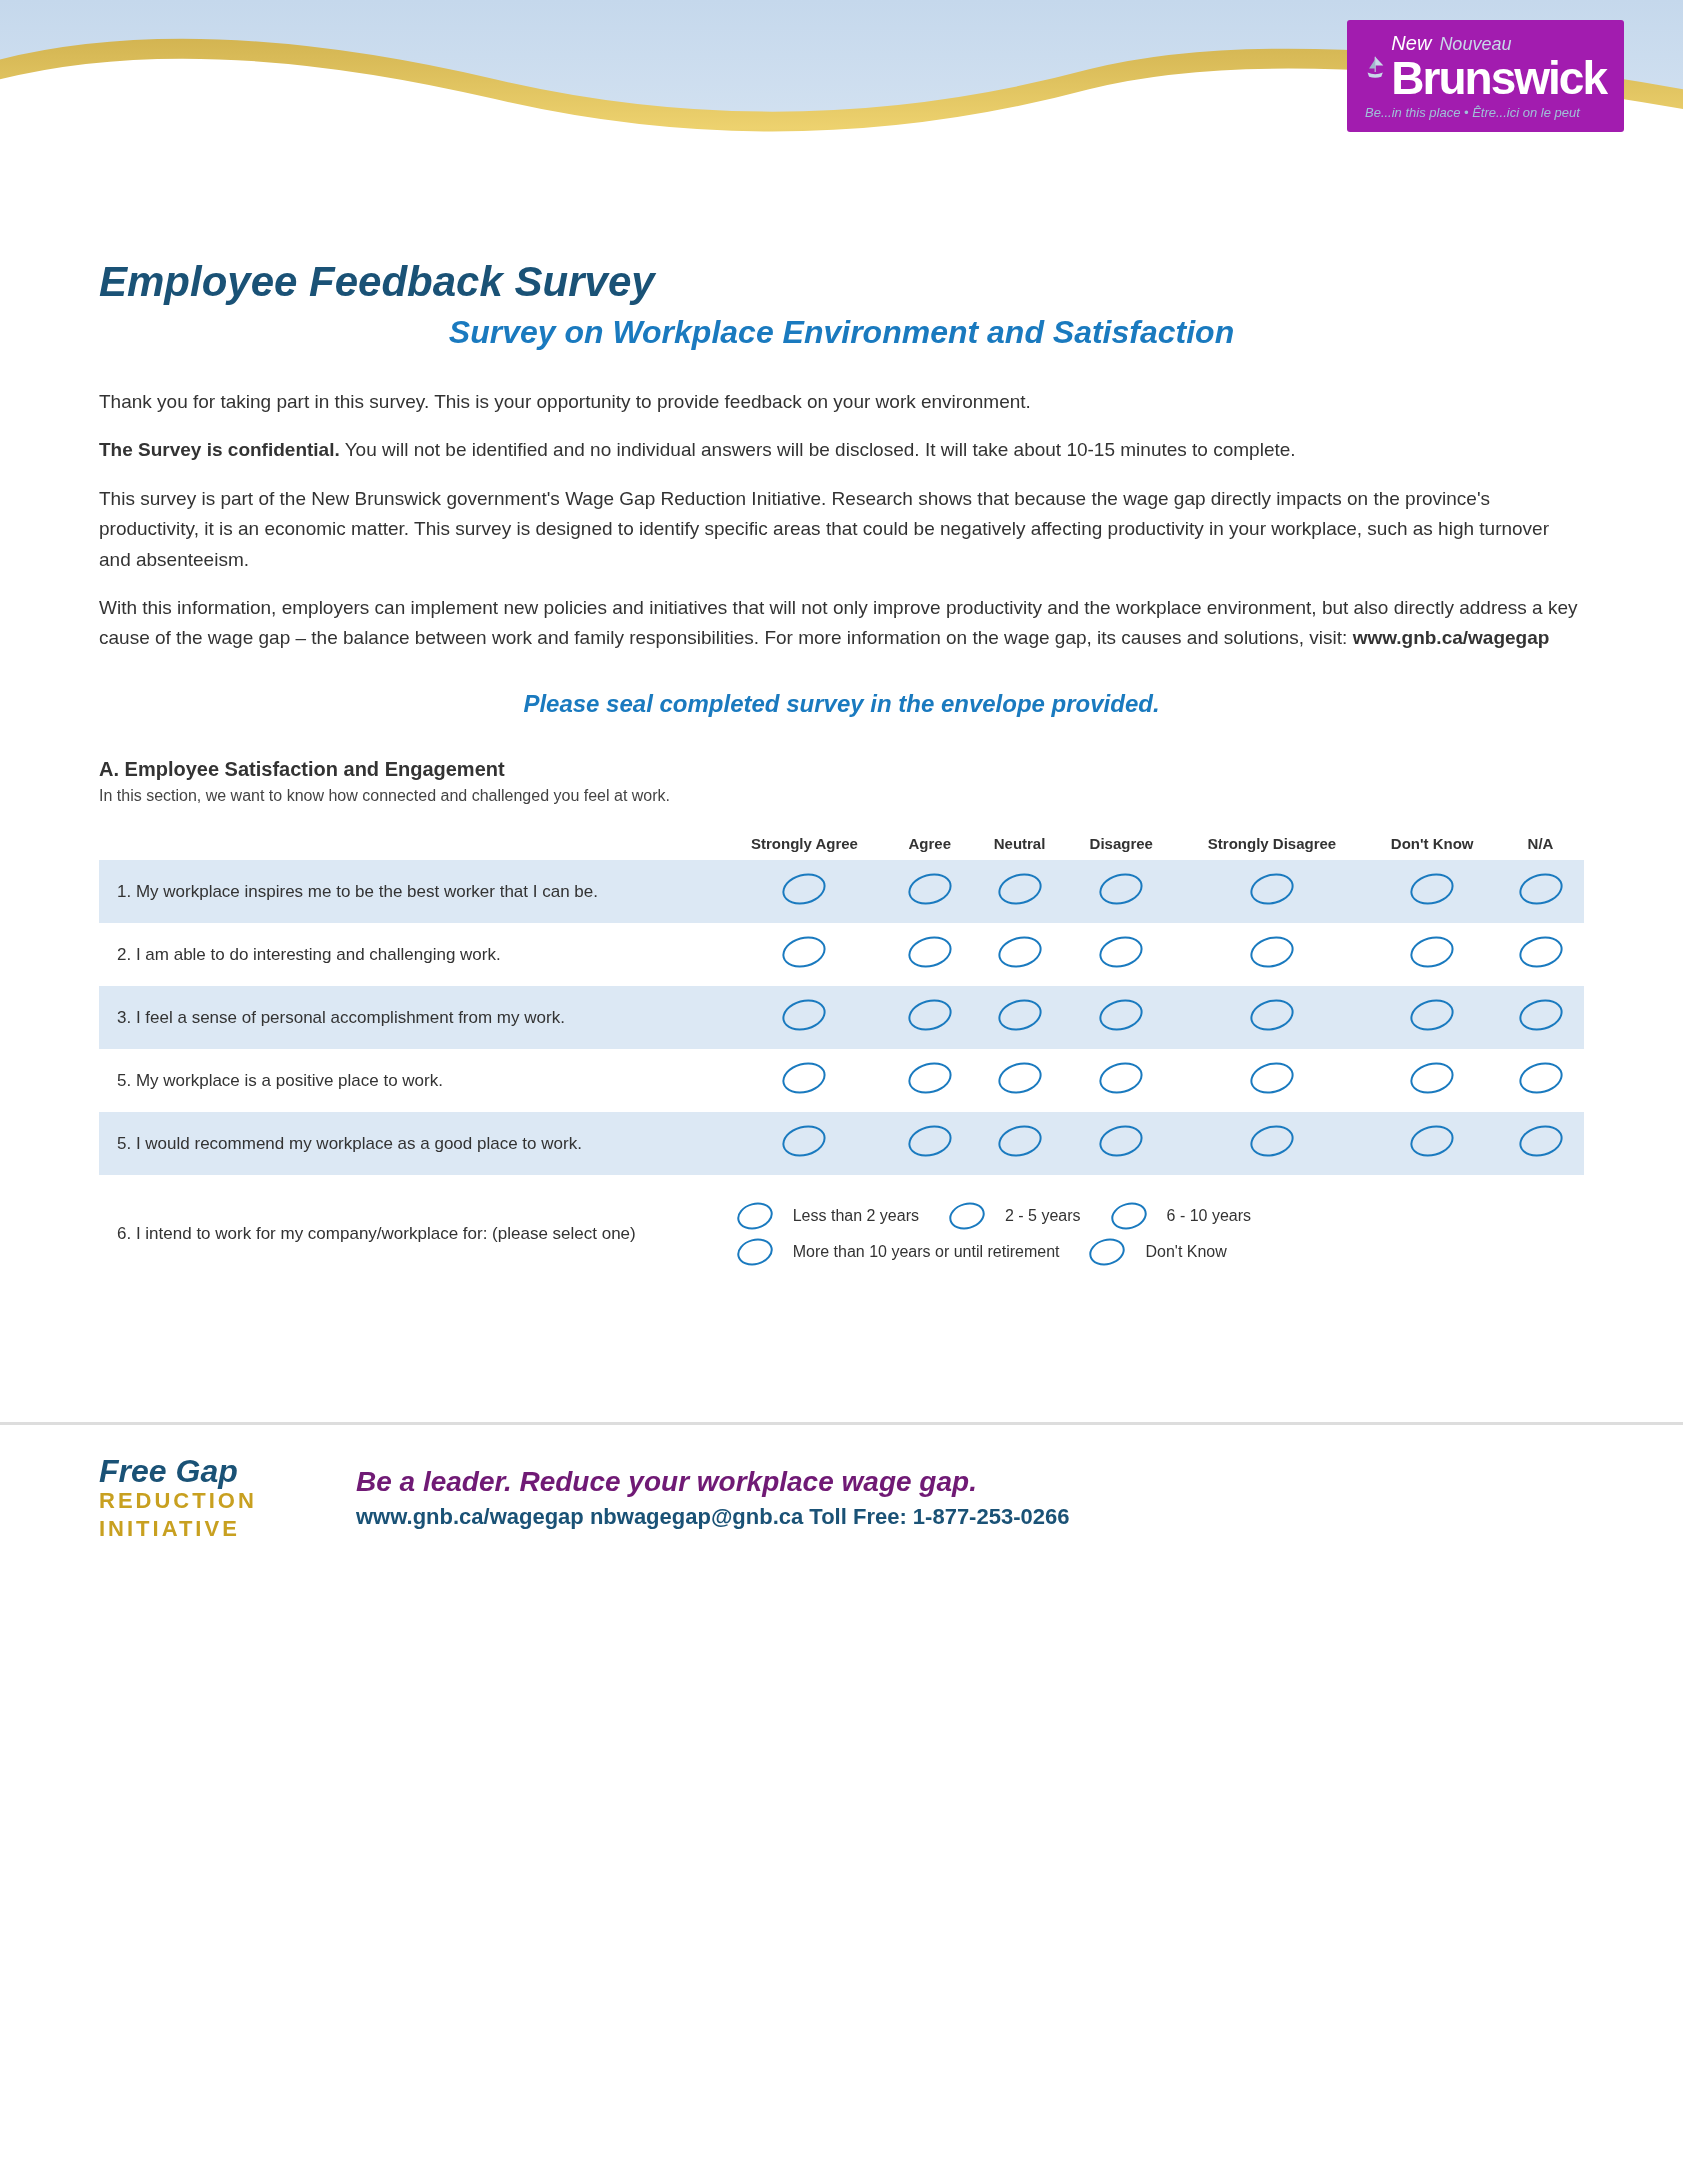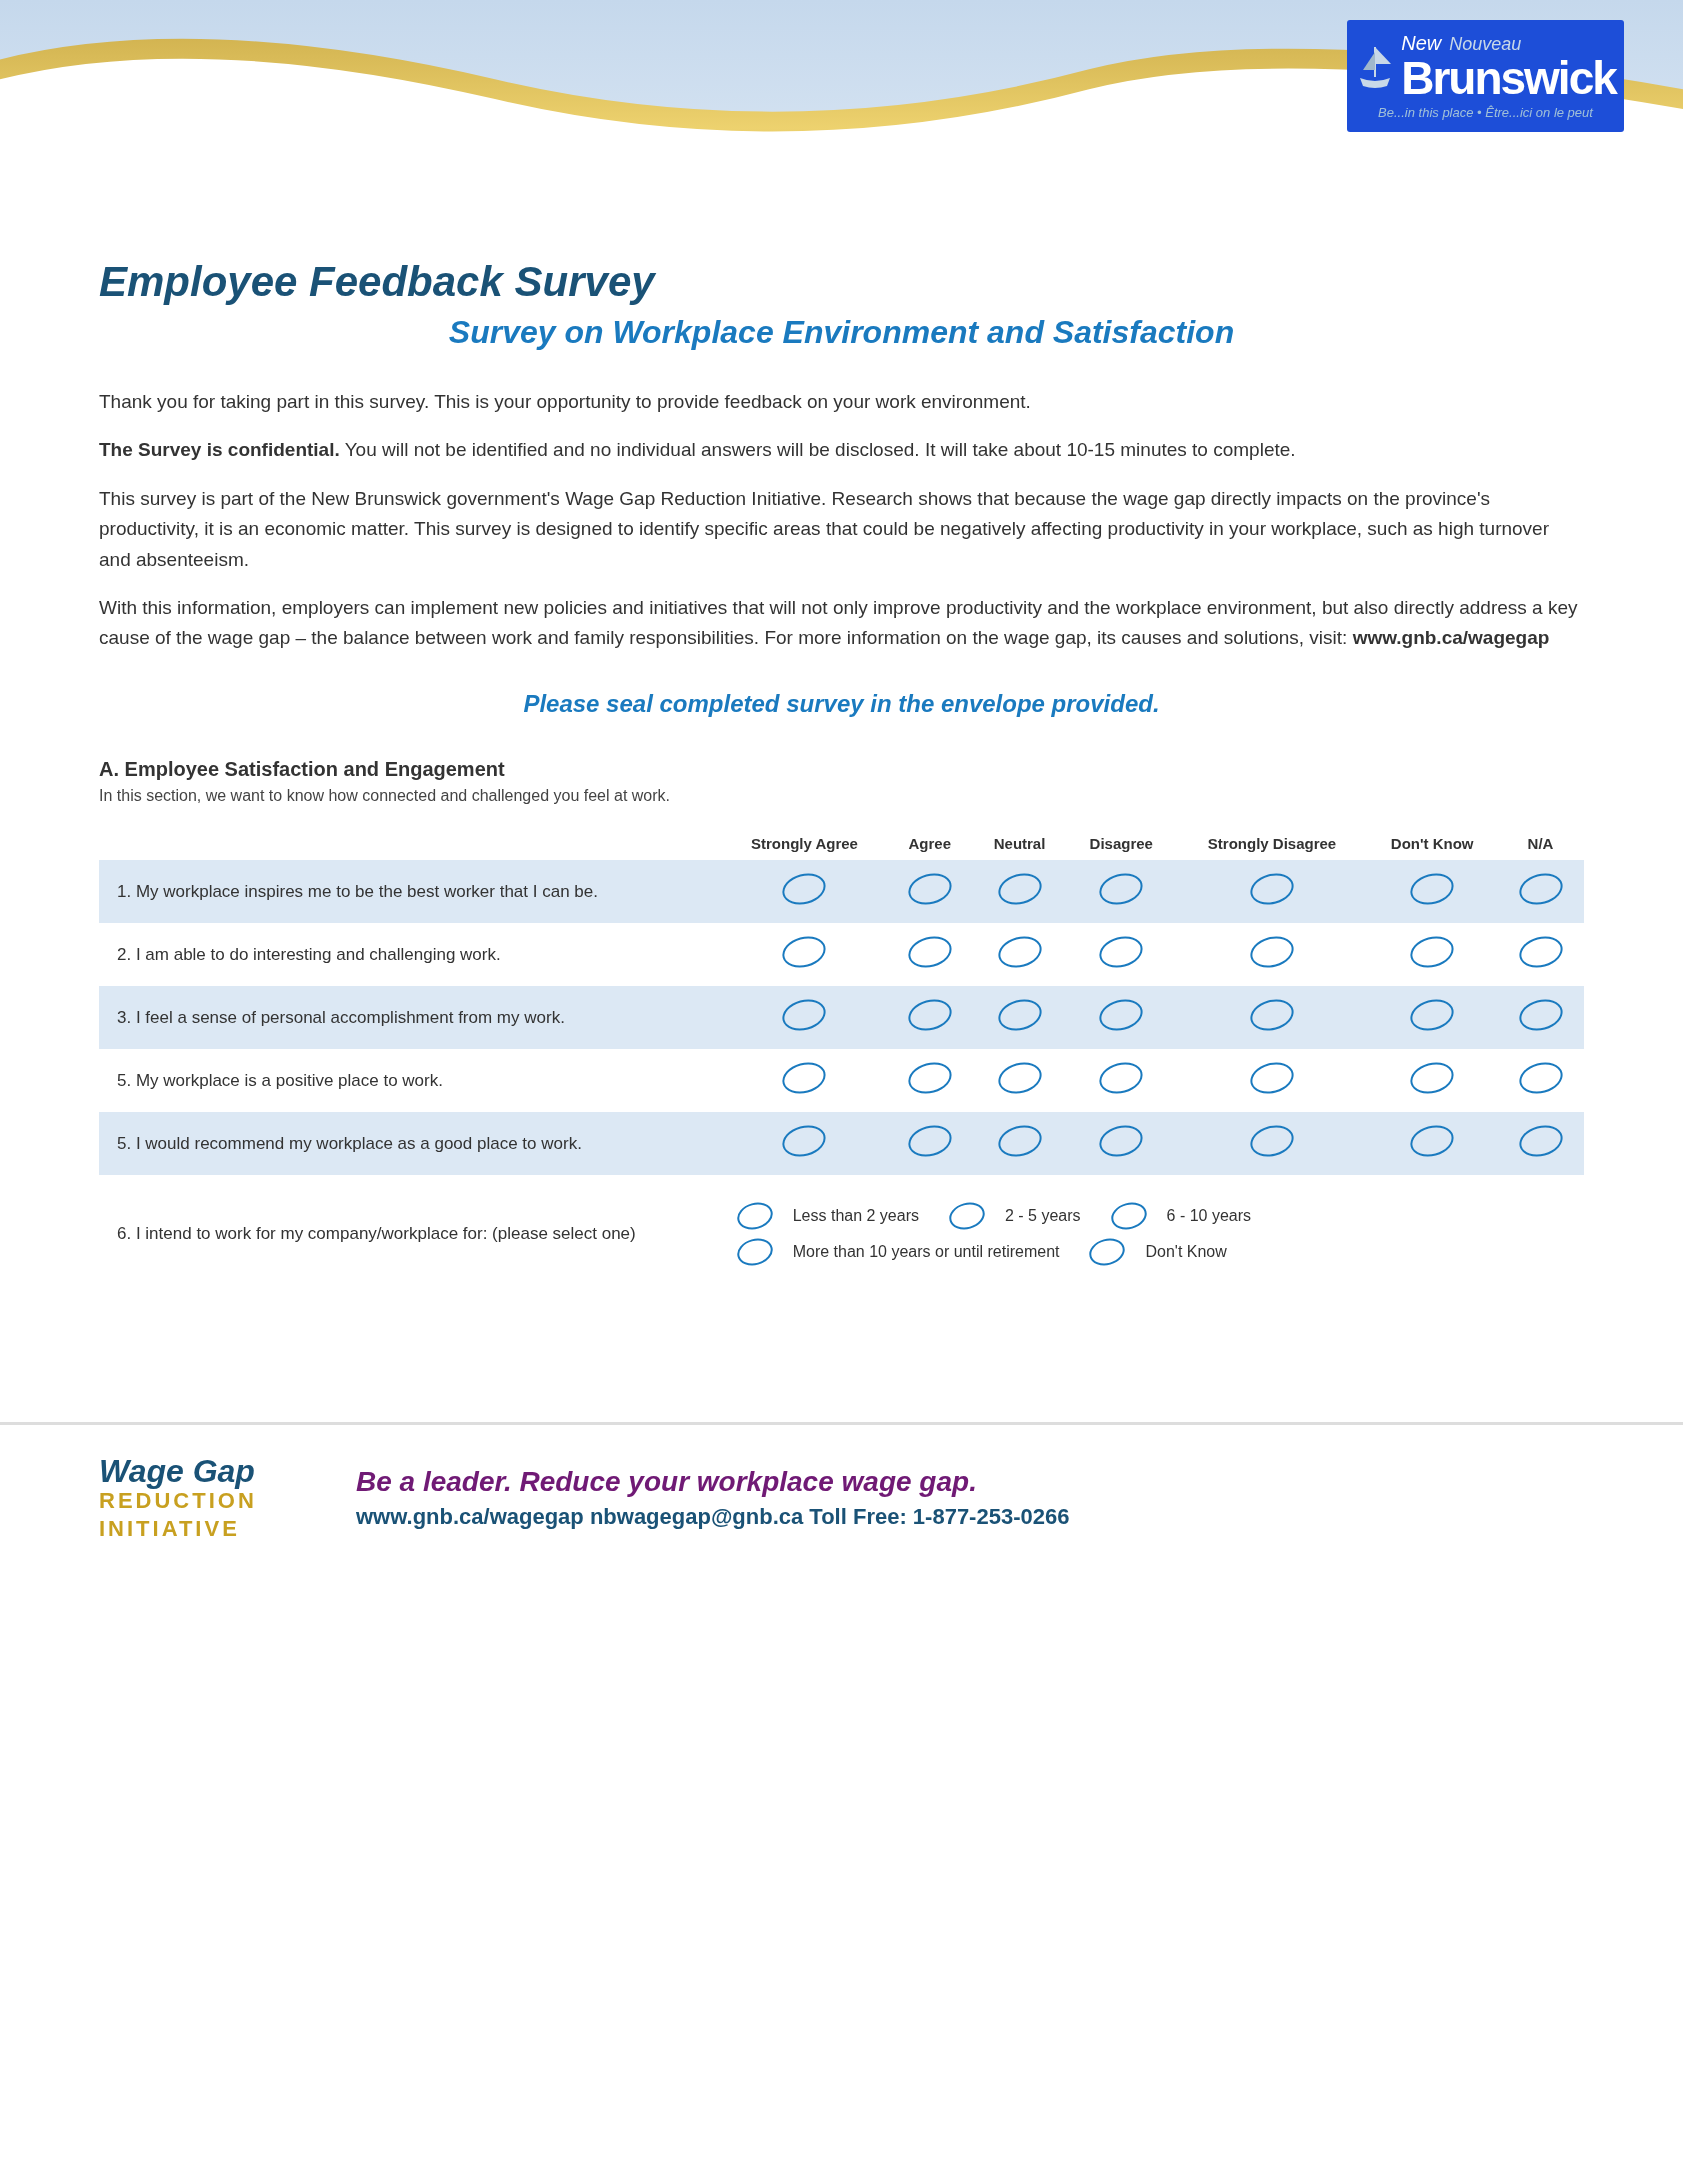--- a/index.html
+++ b/index.html
@@ -30,25 +30,24 @@
     }
 
     .logo-area {
       position: absolute;
       top: 20px;
       right: 59px;
       width: 277px;
     }
 
     .logo-box {
-      background: #1d4ed8;
+      background: #a21caf;
       padding: 12px 18px;
       display: flex;
       flex-direction: column;
-      align-items: center;
       border-radius: 3px;
     }
 
     .logo-top {
       display: flex;
       align-items: center;
       gap: 6px;
     }
 
     
@@ -423,21 +422,21 @@
             </td>
           </tr>
         </tbody>
     </table>
   </div>
 
 </div>
 
 <div class="footer">
   <div class="footer-logo">
-    <div class="wage-gap">Wage Gap</div>
+    <div class="wage-gap">Free Gap</div>
     <div class="reduction">Reduction</div>
     <div class="initiative">Initiative</div>
   </div>
   <div class="footer-info">
     <div class="tagline">Be a leader. Reduce your workplace wage gap.</div>
     <div class="contact">www.gnb.ca/wagegap   nbwagegap@gnb.ca   Toll Free: 1-877-253-0266</div>
   </div>
 </div>
 
 

